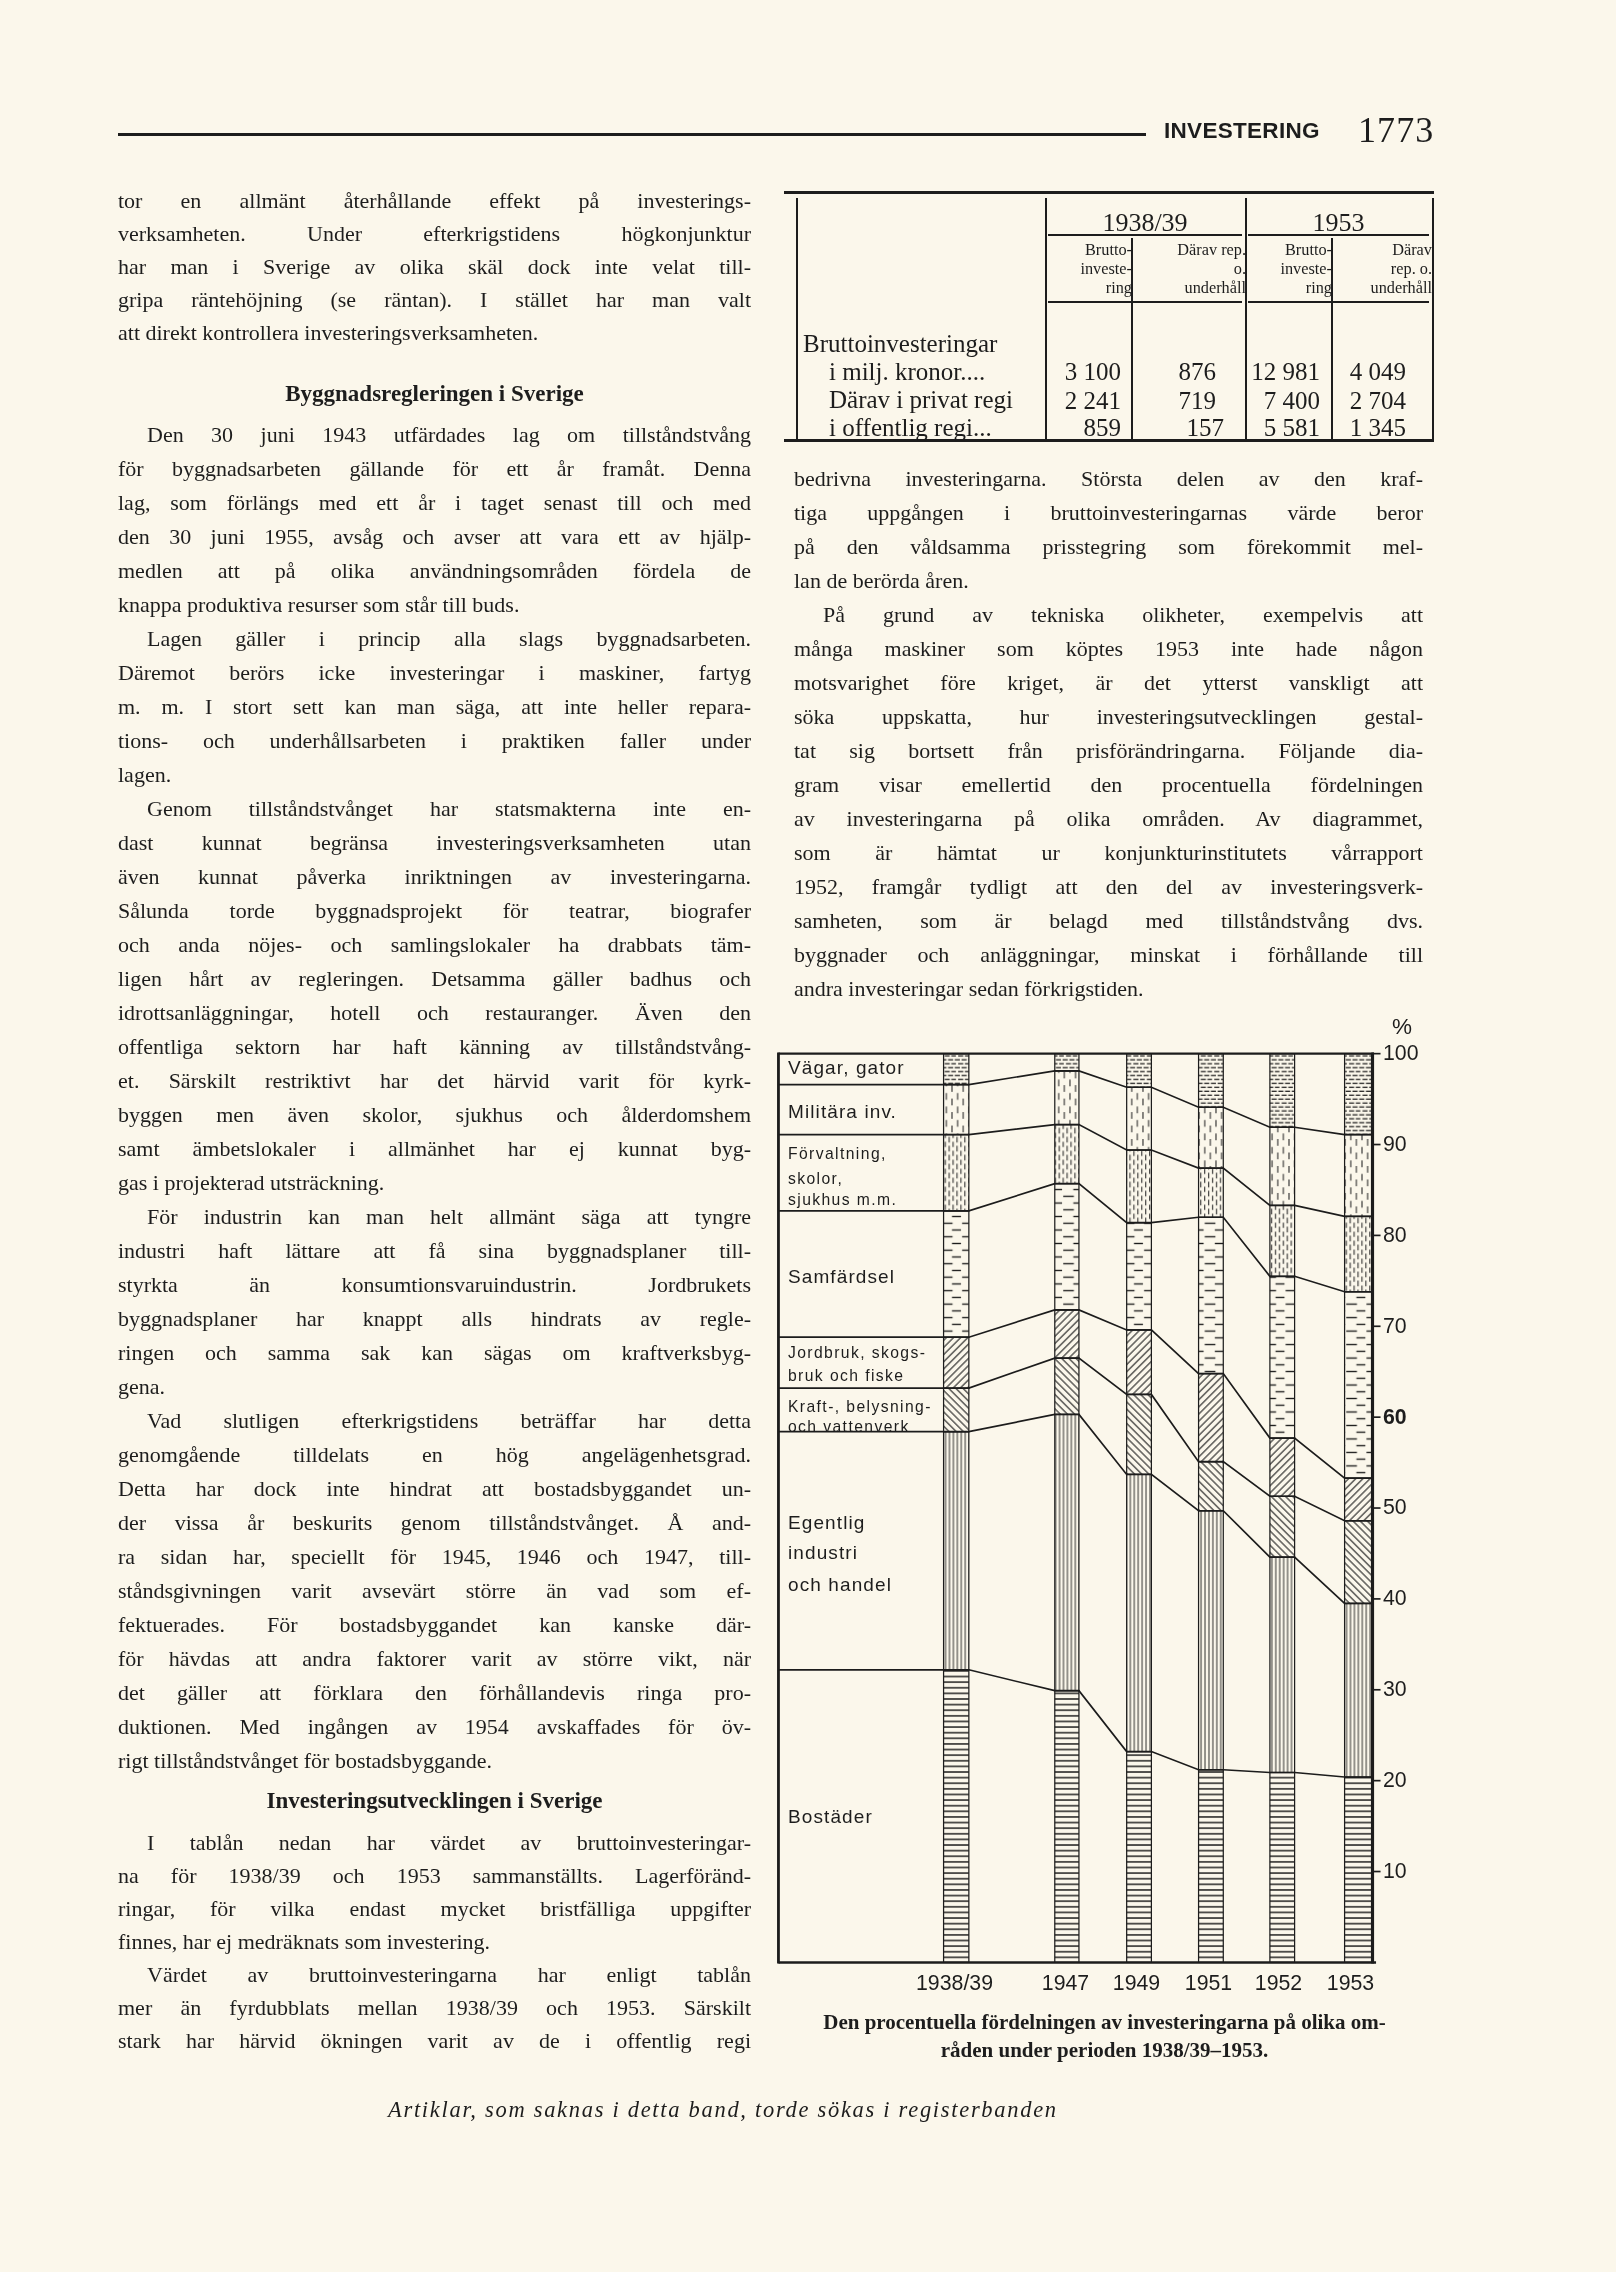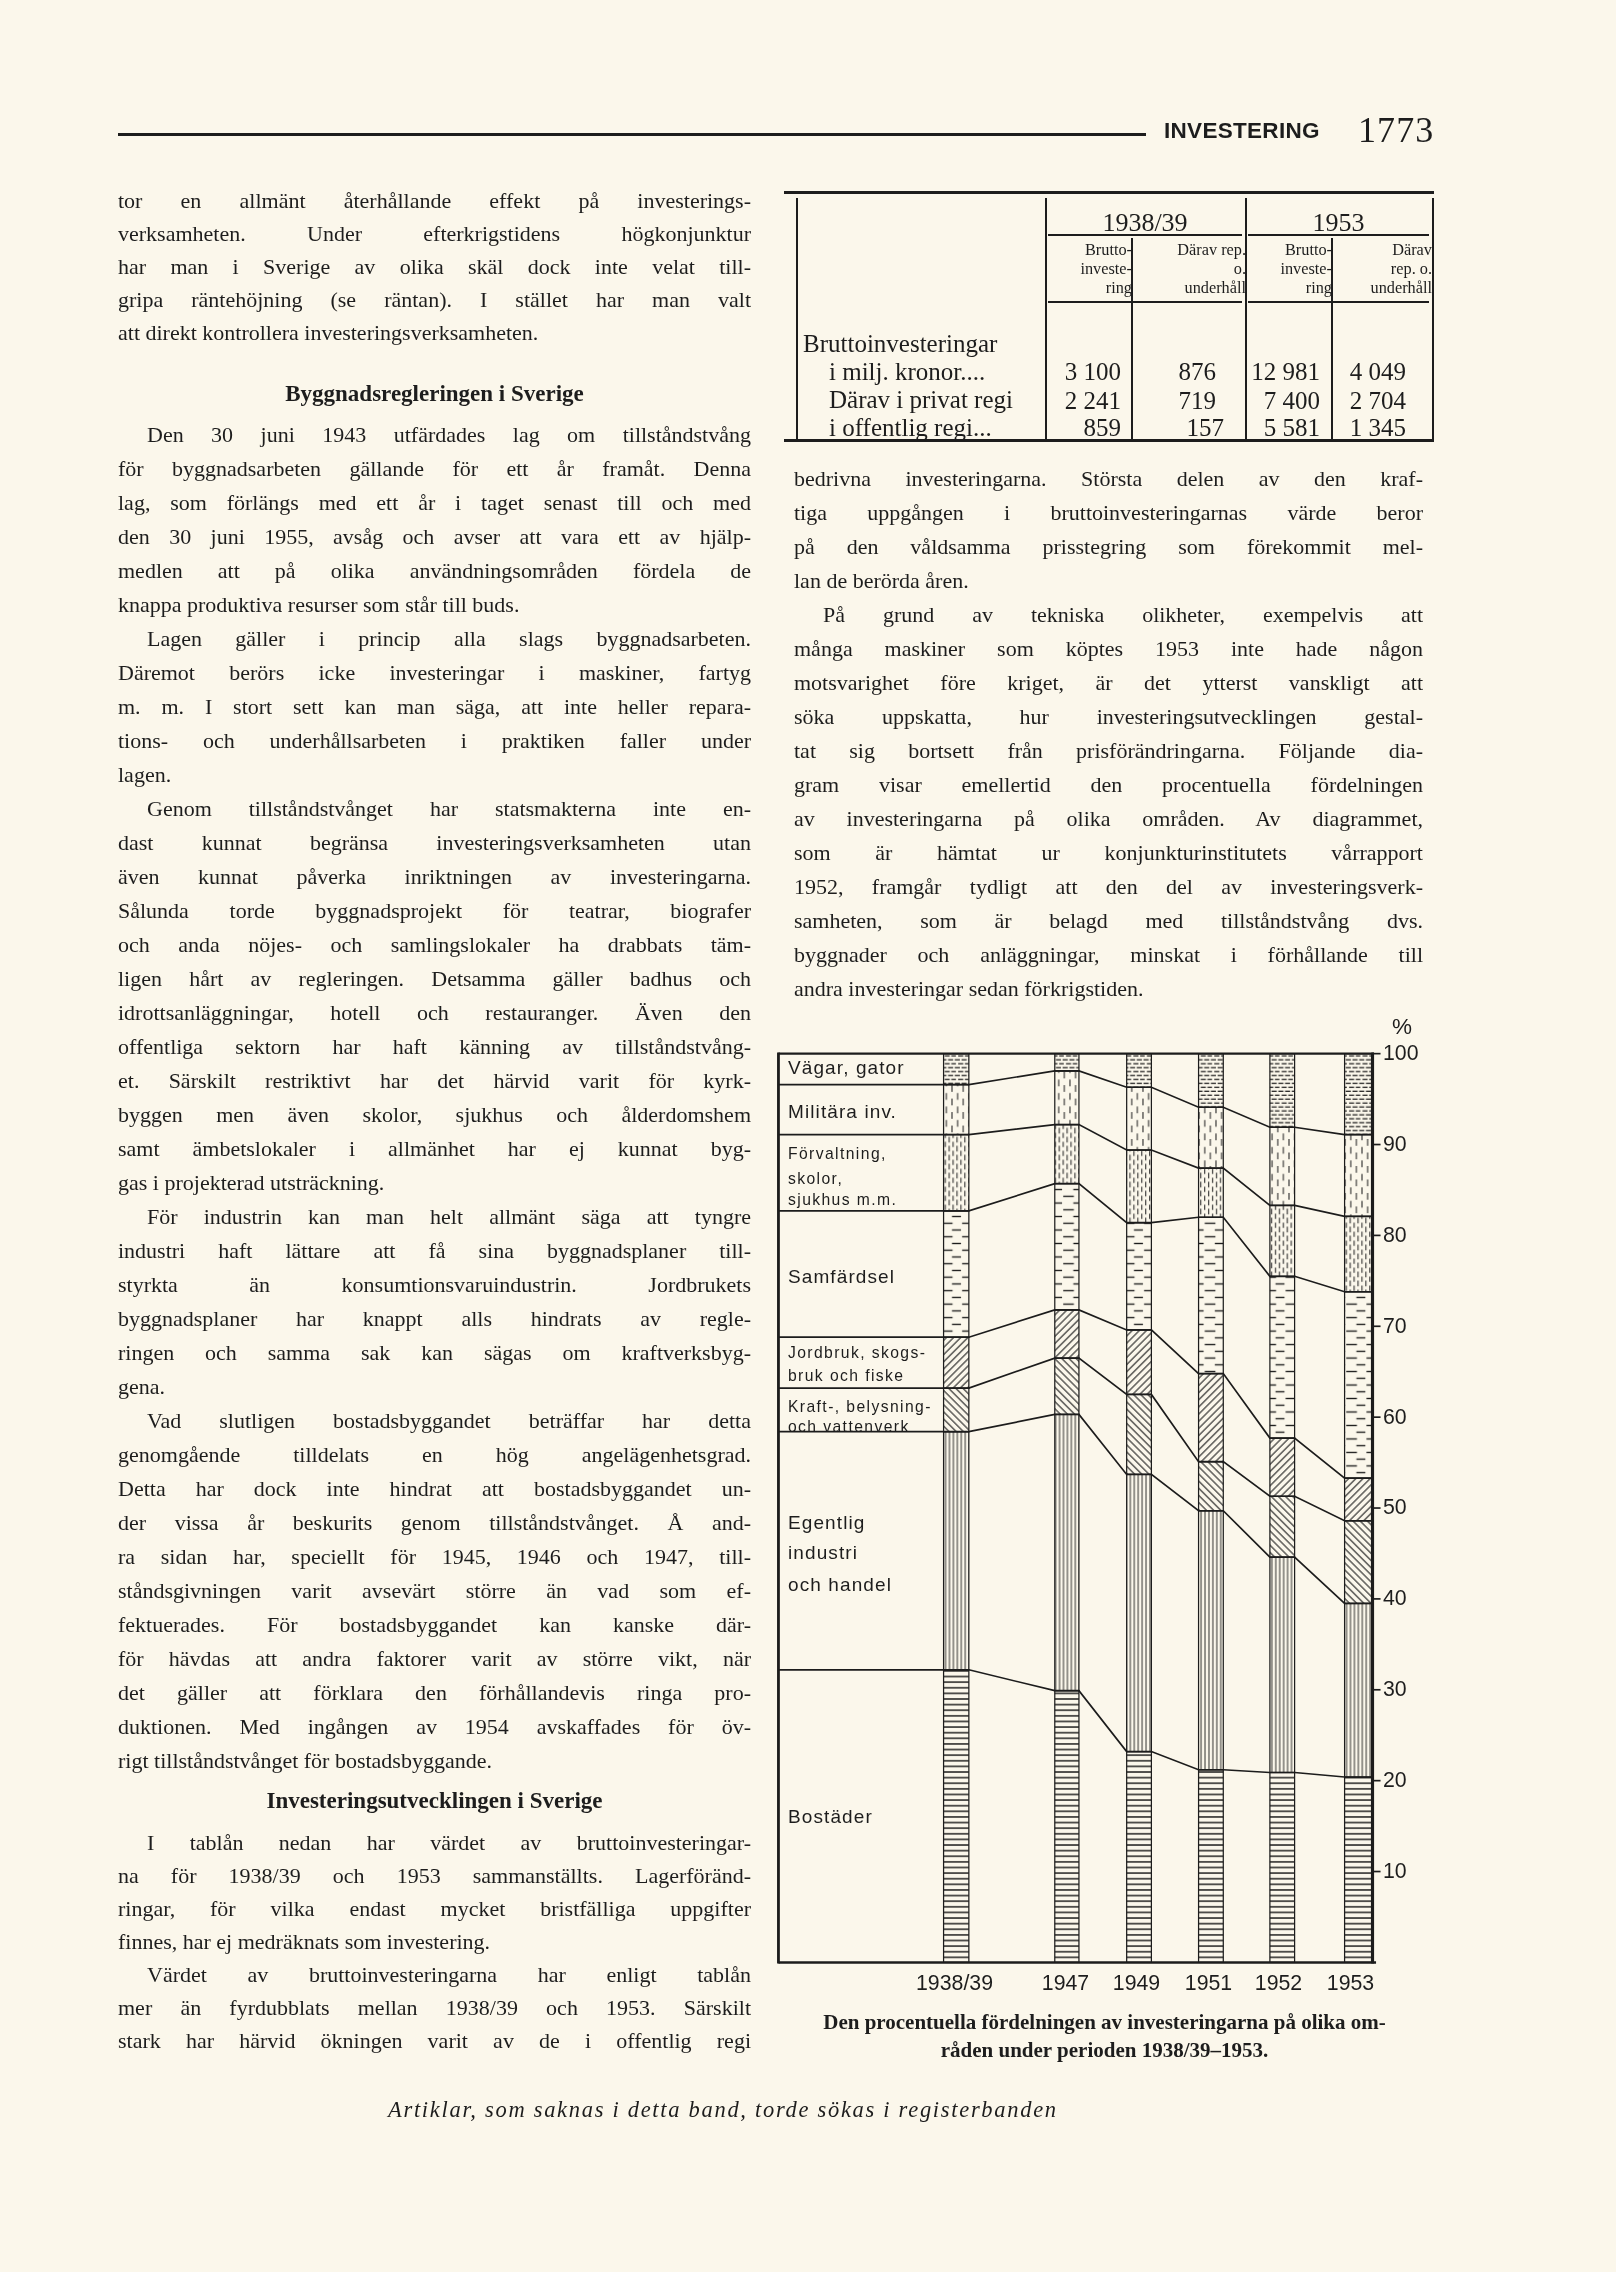--- a/index.html
+++ b/index.html
@@ -90,21 +90,21 @@
     </div>
     <div>
       <div class="ln first">För industrin kan man helt allmänt säga att tyngre</div>
       <div class="ln">industri haft lättare att få sina byggnadsplaner till-</div>
       <div class="ln">styrkta än konsumtionsvaruindustrin. Jordbrukets</div>
       <div class="ln">byggnadsplaner har knappt alls hindrats av regle-</div>
       <div class="ln">ringen och samma sak kan sägas om kraftverksbyg-</div>
       <div class="ln last">gena.</div>
     </div>
     <div>
-      <div class="ln first">Vad slutligen bostadsbyggandet beträffar har detta</div>
+      <div class="ln first">Vad slutligen efterkrigstidens beträffar har detta</div>
       <div class="ln">genomgående tilldelats en hög angelägenhetsgrad.</div>
       <div class="ln">Detta har dock inte hindrat att bostadsbyggandet un-</div>
       <div class="ln">der vissa år beskurits genom tillståndstvånget. Å and-</div>
       <div class="ln">ra sidan har, speciellt för 1945, 1946 och 1947, till-</div>
       <div class="ln">ståndsgivningen varit avsevärt större än vad som ef-</div>
       <div class="ln">fektuerades. För bostadsbyggandet kan kanske där-</div>
       <div class="ln">för hävdas att andra faktorer varit av större vikt, när</div>
       <div class="ln">det gäller att förklara den förhållandevis ringa pro-</div>
       <div class="ln">duktionen. Med ingången av 1954 avskaffades för öv-</div>
       <div class="ln last">rigt tillståndstvånget för bostadsbyggande.</div>
@@ -339,21 +339,21 @@
   <div class="legend-lg" style="top:1511px;">Egentlig</div>
   <div class="legend-lg" style="top:1541px;">industri</div>
   <div class="legend-lg" style="top:1573px;">och handel</div>
   <div class="legend-lg" style="top:1805px;">Bostäder</div>
 
   <div class="pct">%</div>
   <div class="ytick" style="top: 1041px;">100</div>
   <div class="ytick" style="top: 1132px;">90</div>
   <div class="ytick" style="top: 1223px;">80</div>
   <div class="ytick" style="top: 1314px;">70</div>
-  <div class="ytick" style="top: 1405px;">60</div>
+  <div class="ytick" style="top: 1405px; font-weight: bold;">60</div>
   <div class="ytick" style="top: 1495px;">50</div>
   <div class="ytick" style="top: 1586px;">40</div>
   <div class="ytick" style="top: 1677px;">30</div>
   <div class="ytick" style="top: 1768px;">20</div>
   <div class="ytick" style="top: 1859px;">10</div>
 
   <div class="xlabel" style="left:907px;">1938/39</div>
   <div class="xlabel" style="left:1018px;">1947</div>
   <div class="xlabel" style="left:1089px;">1949</div>
   <div class="xlabel" style="left:1161px;">1951</div>

